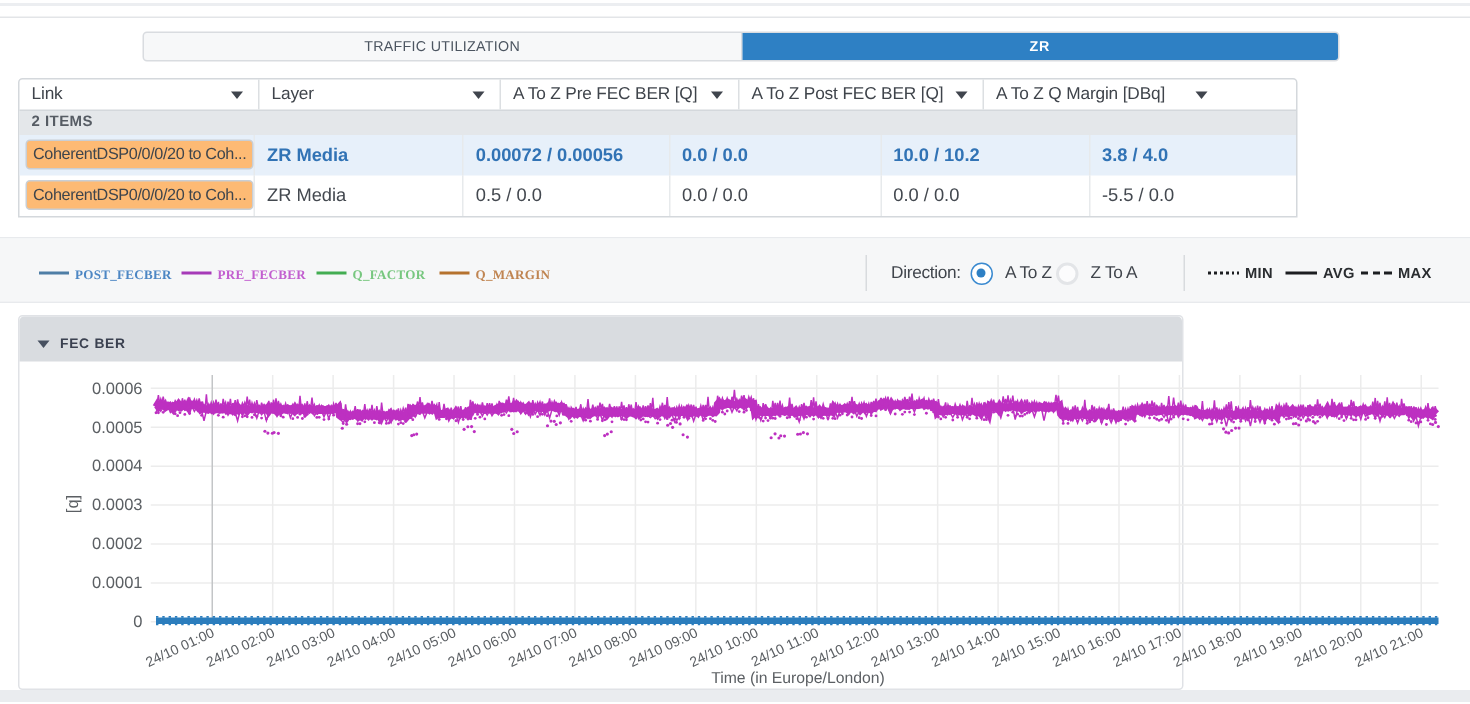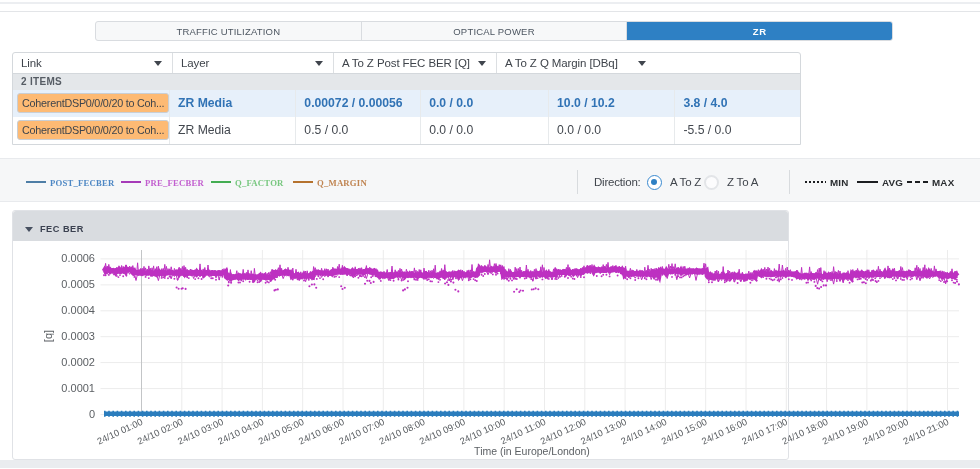--- a/index.html
+++ b/index.html
@@ -4,21 +4,21 @@
 * { margin:0; padding:0; box-sizing:border-box; }
 html,body { width:980px; height:469px; background:#fff;
   font-family:"Liberation Sans", sans-serif; overflow:hidden; position:relative; }
 .topline { position:absolute; left:0; width:980px; height:1px; background:#e3e5e8; }
 .tabs { position:absolute; left:95px; top:21px; width:798px; height:20px; display:flex;
   border:1px solid #d9dce0; border-radius:3px; overflow:hidden; background:#f7f8f9; }
 .tab { flex:1; display:flex; align-items:center; justify-content:center;
   font-size:9.5px; letter-spacing:.2px; color:#4c5560; border-right:1px solid #d9dce0; }
 .tab:last-child { border-right:none; }
 .tab.active { background:#2e80c4; color:#fff; font-weight:bold; letter-spacing:.5px; }
-.tbl { position:absolute; left:12px; top:52px; width:789px; border:1px solid #d4d8dc;
+.tbl { position:absolute; left:12px; top:52px; width:853px; border:1px solid #d4d8dc;
   border-radius:3px 3px 0 0; background:#fff; }
 .trow { display:flex; }
 .hrow { height:21px; border-bottom:1px solid #d4d8dc; }
 .hcell { position:relative; display:flex; align-items:center; font-size:11.5px; letter-spacing:-0.1px;
   color:#3f444b; padding-left:8px; border-right:1px solid #dcdfe2; }
 .hcell:last-child { border-right:none; }
 .caret { position:absolute; right:10px; top:8px; width:0; height:0;
   border-left:4.5px solid transparent; border-right:4.5px solid transparent; border-top:5px solid #40454d; }
 .items { height:15.5px; background:#e4e7ea; display:flex; align-items:center; padding-left:8px;
   font-size:10px; font-weight:bold; color:#565c64; letter-spacing:.3px; }
@@ -54,28 +54,28 @@
   border-top:5.5px solid #475060; margin:0 7px 0 12px; }
 .ptit { font-size:9.2px; font-weight:bold; color:#3b4150; letter-spacing:.5px; }
 .botbg { position:absolute; left:0; top:460px; width:980px; height:8px; background:#eaecef; }
 </style></head>
 <body>
 <div class="topline" style="top:2px; background:#eceef1; height:2px"></div>
 <div class="topline" style="top:11px"></div>
 
 <div class="tabs">
   <div class="tab">TRAFFIC UTILIZATION</div>
-  <div class="tab">OPTICAL POWER</div>
   <div class="tab active">ZR</div>
 </div>
 
 <div class="tbl">
   <div class="trow hrow">
     <div class="hcell c0">Link<span class="caret"></span></div>
     <div class="hcell c1">Layer<span class="caret"></span></div>
+    <div class="hcell c2">A To Z Pre FEC BER [Q]<span class="caret"></span></div>
     <div class="hcell c3">A To Z Post FEC BER [Q]<span class="caret"></span></div>
     <div class="hcell c5">A To Z Q Margin [DBq]<span class="caret"></span></div>
   </div>
   <div class="items">2 ITEMS</div>
   <div class="trow drow r1">
     <div class="dcell c0" style="padding-left:4px">
         <span class="chip">CoherentDSP0/0/0/20 to Coh...</span>
       </div>
     <div class="dcell c1">ZR Media</div>
     <div class="dcell c2">0.00072 / 0.00056</div>

